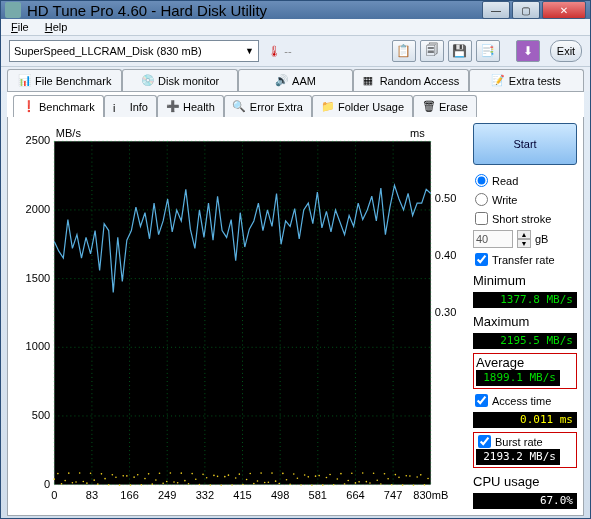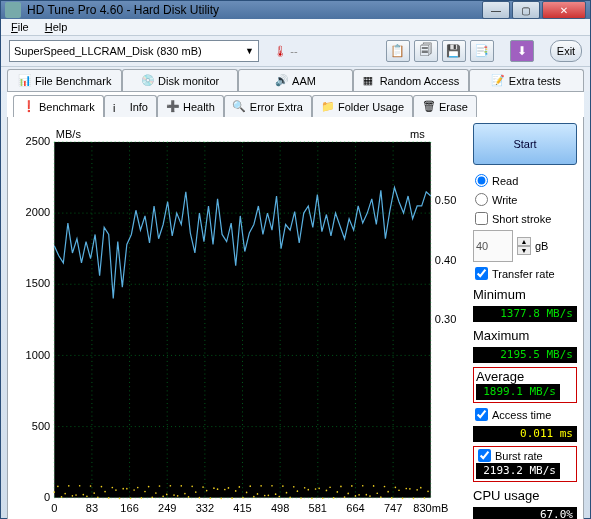--- a/index.html
+++ b/index.html
@@ -1,29 +1,29 @@
 <!DOCTYPE html>
 <html><head>
 <meta charset="utf-8">
 <style>
 * { box-sizing: border-box; margin: 0; padding: 0; font-family: 'Segoe UI', Tahoma, sans-serif; font-size: 11px; }
 body { background: #5a7ca8; width: 591px; height: 519px; overflow: hidden; }
 .window { width: 100%; height: 100%; background: linear-gradient(#e8f0f8, #d0ddeb); border: 1px solid #2b4f7a; display: flex; flex-direction: column; }
 .titlebar { height: 28px; background: linear-gradient(#6a8db8, #4c72a0); display: flex; align-items: center; padding: 0 4px; color: #1a1a1a; }
 .titlebar .icon { width: 16px; height: 16px; background: #7aa; border-radius: 2px; margin-right: 6px; }
-.titlebar .title { flex: 1; font-size: 12px; color: #000; }
+.titlebar .title { flex: 1; font-size: 15px; color: #000; }
 .winbtns { display: flex; gap: 2px; }
 .winbtn { width: 28px; height: 18px; border: 1px solid #3a5a80; border-radius: 2px; display: flex; align-items: center; justify-content: center; font-size: 10px; cursor: pointer; }
 .winbtn.min { background: linear-gradient(#e0e8f0,#b8c8d8); }
 .winbtn.max { background: linear-gradient(#e0e8f0,#b8c8d8); }
 .winbtn.close { background: linear-gradient(#e88,#c33); color: #fff; width: 44px; }
 .menubar { height: 20px; display: flex; align-items: center; padding: 0 6px; gap: 8px; background: #f0f4f9; border-bottom: 1px solid #c0ccd8; }
 .menubar span { padding: 2px 4px; cursor: pointer; }
 .menubar span u { text-decoration: underline; }
-.toolbar { height: 34px; display: flex; align-items: flex-end; padding: 4px 8px; gap: 6px; background: #e8eef6; border-bottom: 1px solid #c0ccd8; }
+.toolbar { height: 34px; display: flex; align-items: flex-end; padding: 4px 8px; background: #e8eef6; border-bottom: 1px solid #c0ccd8; }
 .drive-select { width: 250px; height: 22px; border: 1px solid #7a8a9a; background: #fff; padding: 0 4px; display: flex; align-items: center; justify-content: space-between; }
 .drive-select .arrow { font-size: 9px; }
 .therm { width: 38px; height: 22px; display: flex; align-items: center; justify-content: center; }
 .therm span { color: #888; margin-left: 3px; }
 .toolbar-icons { margin-left: auto; display: flex; gap: 4px; }
 .ticon { width: 24px; height: 22px; border: 1px solid #8a9aaa; background: linear-gradient(#f8fafc,#d8e2ec); border-radius: 2px; display: flex; align-items: center; justify-content: center; cursor: pointer; font-size: 12px; }
 .ticon.purple { background: #a060c0; color: #fff; }
 .exit-btn { width: 32px; height: 22px; border: 1px solid #8a9aaa; background: linear-gradient(#f8fafc,#d8e2ec); border-radius: 10px; margin-left: 10px; cursor: pointer; display:flex;align-items:center;justify-content:center; }
 .tabrow { display: flex; padding: 2px 6px 0 6px; gap: 0; background: #e8eef6; }
 .tab { height: 22px; padding: 0 8px; display: flex; align-items: center; gap: 4px; border: 1px solid #a0a8b0; border-bottom: none; background: #f2f5f9; border-radius: 3px 3px 0 0; cursor: pointer; }
@@ -35,21 +35,21 @@
 .content { flex: 1; background: #fff; margin: 0 6px 6px 6px; border: 1px solid #a0a8b0; border-top: none; display: flex; padding: 6px; gap: 6px; }
 .chart-area { flex: 1; position: relative; }
 .chart-area svg { width: 100%; height: 100%; }
 .side { width: 104px; display: flex; flex-direction: column; gap: 4px; }
 .start-btn { height: 42px; border: 1px solid #2a5a8a; border-radius: 3px; background: linear-gradient(#cde8ff,#8abef0); color: #003; display: flex; align-items: center; justify-content: center; cursor: pointer; font-weight: 500; margin-bottom: 4px; }
 .radio-row { display: flex; align-items: center; gap: 4px; padding: 1px 2px; }
 .radio-row input { margin: 0; }
 .check-row { display: flex; align-items: center; gap: 4px; padding: 1px 2px; }
 .check-row input { margin: 0; }
 .gb-row { display: flex; align-items: center; gap: 4px; }
-.gb-row input { width: 40px; height: 32px; border: 1px solid #aaa; padding: 0 2px; }
+.gb-row input { width: 40px; height: 18px; border: 1px solid #aaa; padding: 0 2px; }
 .gb-row .spin { width: 14px; display: flex; flex-direction: column; }
 .gb-row .spin div { height: 9px; border: 1px solid #aaa; font-size: 7px; text-align: center; line-height: 7px; cursor: pointer; background: #eee; }
 .stat-label { font-size: 13px; padding-top: 2px; }
 .stat-val { background: #000; color: #0d0; padding: 2px 4px; font-family: monospace; font-size: 11px; text-align: right; height: 16px; line-height: 12px; }
 .stat-val.yellow { color: #ff0; }
 .stat-val.white { color: #fff; }
 .stat-box { border: 1px solid #c00; padding: 1px 16px 2px 2px; }
 .stat-box .stat-label { padding-top: 0; }
 text { font-family: Tahoma, sans-serif; }
 </style>

